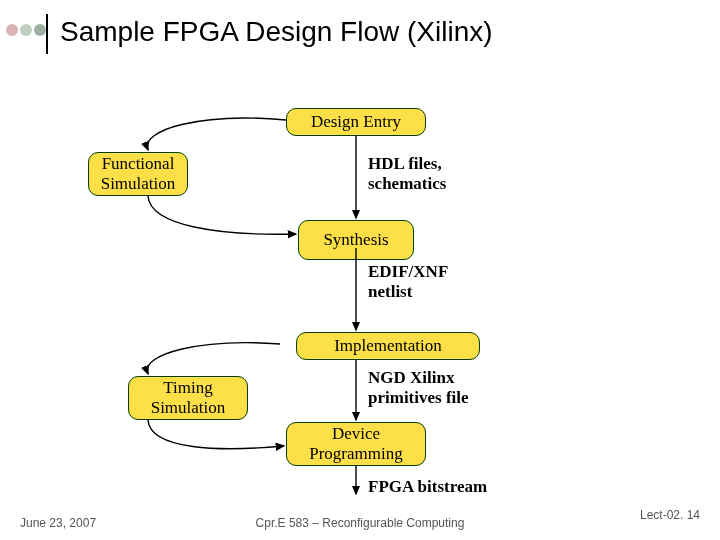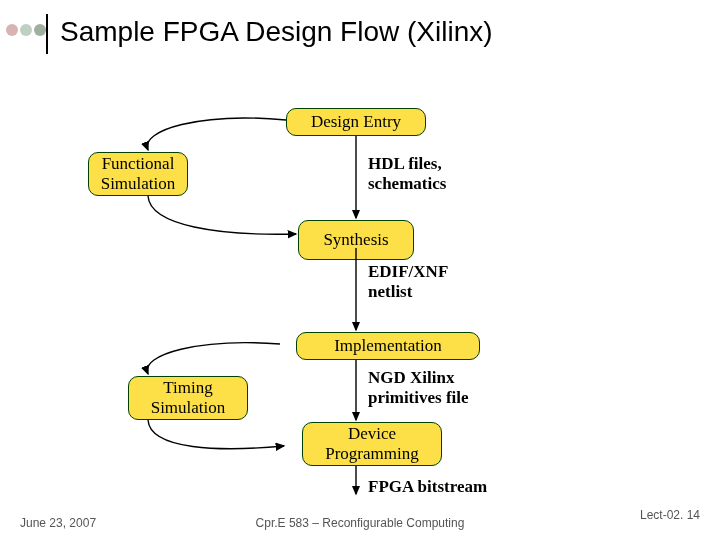--- a/index.html
+++ b/index.html
@@ -112,21 +112,21 @@
   <div class="box" style="left:88px; top:152px; width:100px; height:44px; white-space:pre-line;">Functional
 Simulation</div>
 
   <div class="box" style="left:298px; top:220px; width:116px; height:40px;">Synthesis</div>
 
   <div class="box" style="left:296px; top:332px; width:184px; height:28px;font-family:Liberation Serif, serif;">Implementation</div>
 
   <div class="box" style="left:88px; top:376px; width:120px; height:44px; white-space:pre-line;margin-left:40px;">Timing
 Simulation</div>
 
-  <div class="box" style="left:286px; top:422px; width:140px; height:44px; white-space:pre-line;margin-left:16px;">Device
+  <div class="box" style="left:286px; top:422px; width:140px; height:44px; white-space:pre-line;">Device
 Programming</div>
 
   <div class="label" style="left:368px; top:154px; white-space:pre-line;">HDL files,
 schematics</div>
 
   <div class="label" style="left:368px; top:262px; text-align:left; white-space:pre-line;">EDIF/XNF
 netlist</div>
 
   <div class="label" style="left:368px; top:368px; white-space:pre-line;">NGD Xilinx
 primitives file</div>

